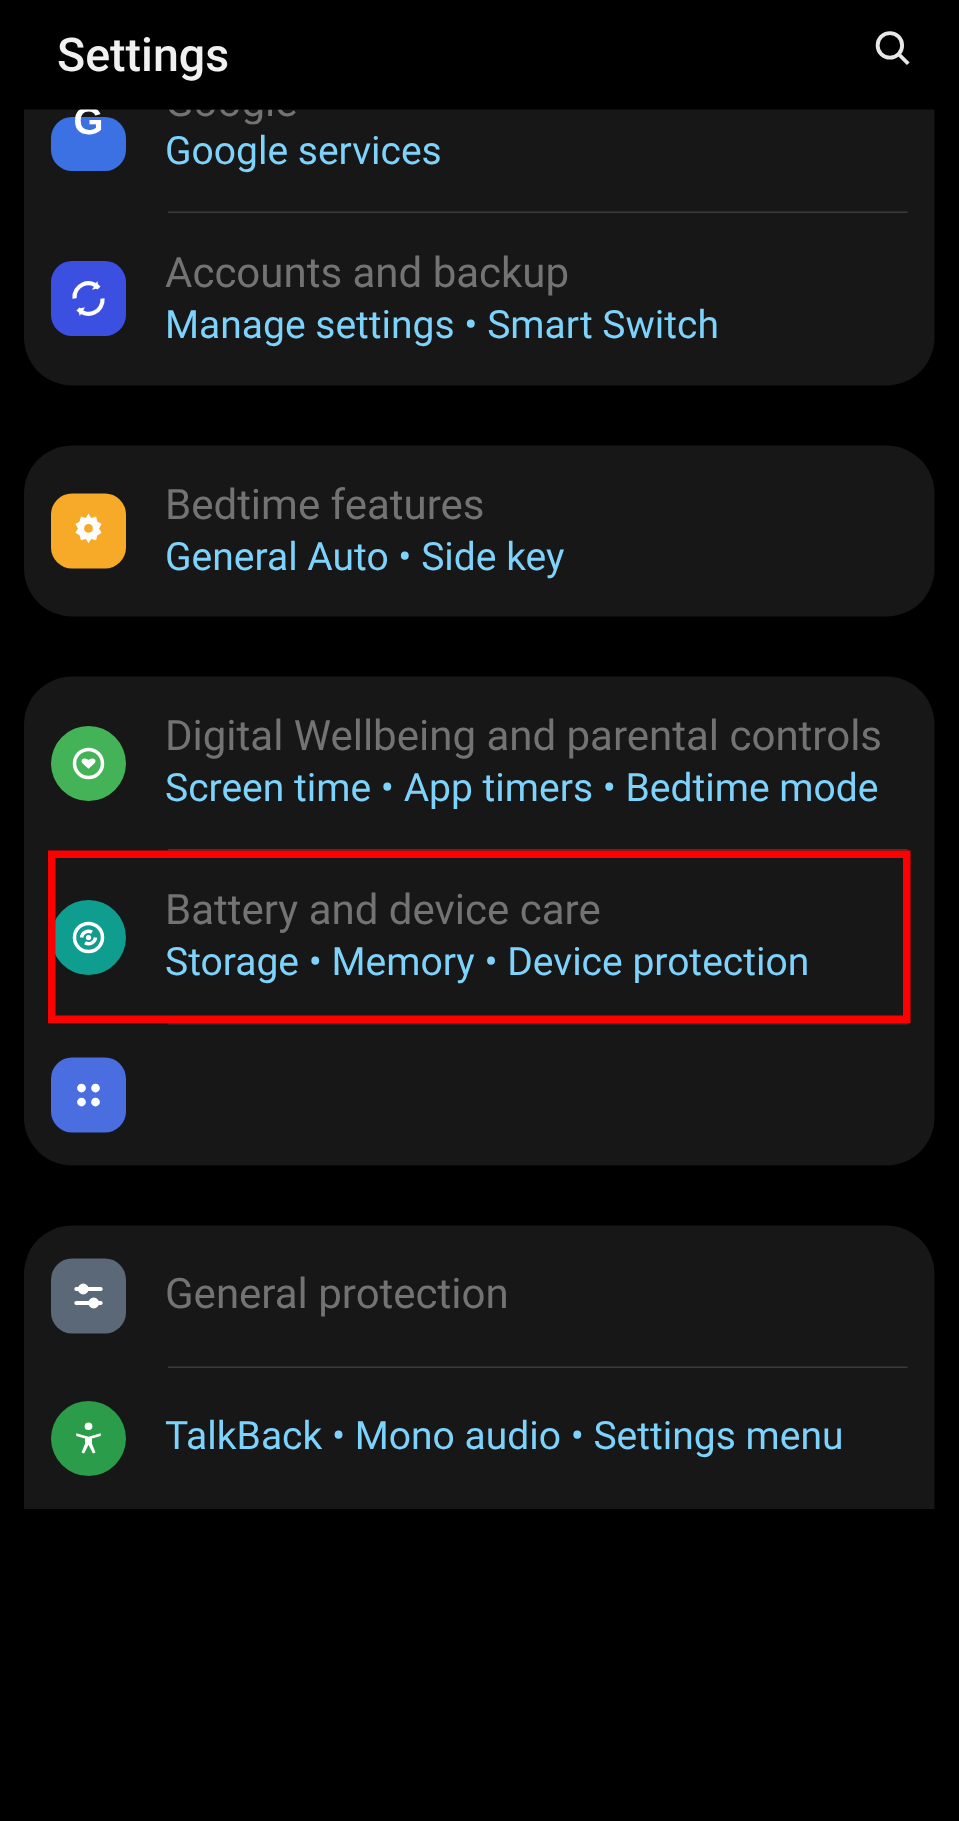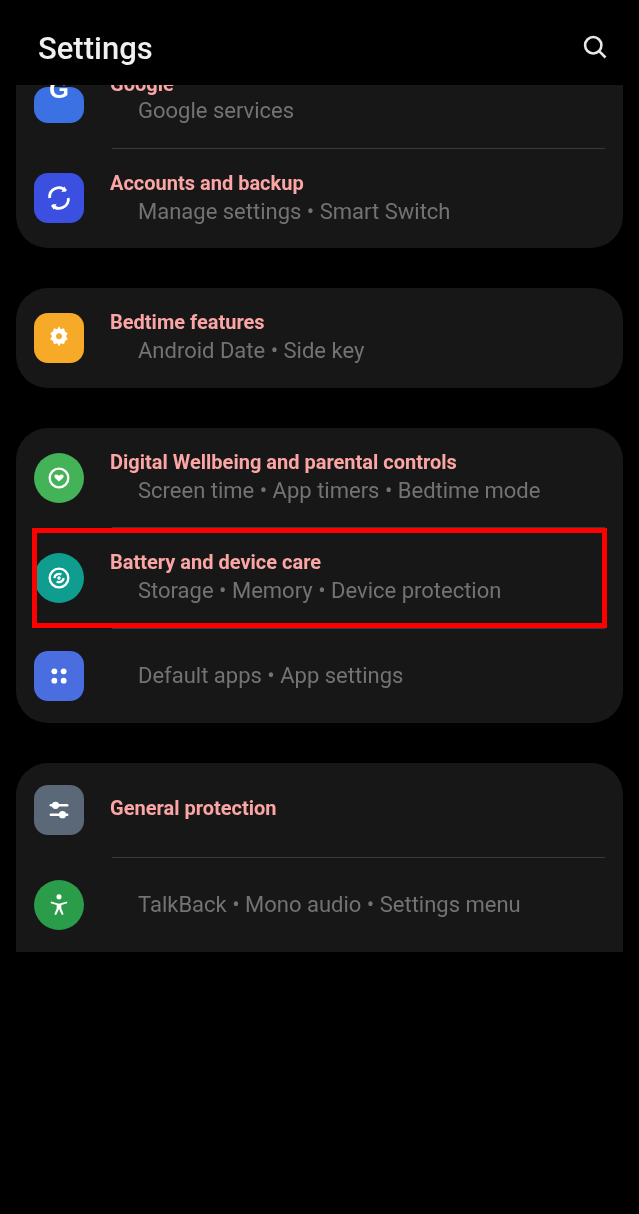--- a/index.html
+++ b/index.html
@@ -8,23 +8,22 @@
     color: #e8e8e8;
     font-family: -apple-system, BlinkMacSystemFont, "Segoe UI", Roboto, sans-serif;
     width: 639px;
     height: 1214px;
     overflow: hidden;
     position: relative;
   }
   .header {
     display: flex;
     justify-content: space-between;
-    align-items: center;
+    align-items: flex-start;
     padding: 18px 30px 18px 38px;
-    margin-top: 12px;
   }
   .header-title {
     font-size: 31px;
     font-weight: 500;
     color: #f0f0f0;
   }
   .search-icon {
     width: 28px;
     height: 28px;
     stroke: #e8e8e8;
@@ -71,42 +70,41 @@
   .icon-google { background: #3b71e3; }
   .icon-accounts { background: #3b4fe0; }
   .icon-advanced { background: #f7a928; }
   .icon-wellbeing { background: #44b358; border-radius: 50%; }
   .icon-battery { background: #0f9d8f; border-radius: 50%; }
   .icon-apps { background: #4a6ee0; }
   .icon-general { background: #5a6878; }
   .icon-access { background: #2a9c4a; border-radius: 50%; }
   .text-wrap { flex: 1; min-width: 0; }
   .item-title {
-    font-size: 20px;
-    color: #fca5a5;
-    font-weight: 700;
+    font-size: 28px;
+    color: #737373;
+    font-weight: 400;
     line-height: 1.25;
     margin-bottom: 2px;
   }
   .item-title.cut {
     overflow: hidden;
     height: 10px;
     position: relative;
   }
   .item-title.cut span {
     position: absolute;
     bottom: -2px;
     left: 0;
   }
   .item-sub {
-    font-size: 22px;
-    color: #737373;
+    font-size: 26px;
+    color: #7dd3fc;
     font-weight: 400;
     line-height: 1.3;
-    margin-left: 28px;
   }
   .highlight-box {
     position: absolute;
     border: 5px solid #ff0000;
     left: 16px;
     right: 16px;
     top: 0;
     bottom: 0;
     pointer-events: none;
     z-index: 10;
@@ -160,21 +158,21 @@
 <div class="card">
   <div class="item">
     <div class="icon-wrap icon-advanced">
       <svg viewBox="0 0 24 24" fill="#ffffff">
         <path d="M12 2l1.5 2.5 2.8-0.8 0.8 2.8L19.5 8 18 10.5l1.5 2.5-2.4 1.5-0.8 2.8-2.8-0.8L12 19l-1.5-2.5-2.8 0.8-0.8-2.8L4.5 13 6 10.5 4.5 8l2.4-1.5 0.8-2.8 2.8 0.8z"></path>
         <circle cx="12" cy="10.5" r="2.5" fill="#f7a928"></circle>
       </svg>
     </div>
     <div class="text-wrap">
       <div class="item-title">Bedtime features</div>
-      <div class="item-sub">Android Date  •  Side key</div>
+      <div class="item-sub">General Auto  •  Side key</div>
     </div>
   </div>
 </div>
 
 <div class="card">
   <div class="item">
     <div class="icon-wrap icon-wellbeing">
       <svg viewBox="0 0 24 24" fill="none" stroke="#ffffff" stroke-width="2">
         <circle cx="12" cy="12" r="8"></circle>
         <path d="M12 15 C10 13 8 12 8 10.5 C8 9 10 8.5 12 10 C14 8.5 16 9 16 10.5 C16 12 14 13 12 15 Z" fill="#ffffff" stroke="none"></path>
@@ -207,21 +205,20 @@
   <div class="item">
     <div class="icon-wrap icon-apps">
       <svg viewBox="0 0 24 24" fill="#ffffff">
         <circle cx="8" cy="8" r="2.5"></circle>
           <circle cx="16" cy="8" r="2.5"></circle>
         <circle cx="8" cy="16" r="2.5"></circle>
           <circle cx="16" cy="16" r="2.5"></circle>
       </svg>
     </div>
     <div class="text-wrap">
-      <div class="item-sub">Default apps  •  App settings</div>
     </div>
   </div>
 </div>
 
 <div class="card" style="margin-bottom:0; border-bottom-left-radius:0; border-bottom-right-radius:0;">
   <div class="item">
     <div class="icon-wrap icon-general">
       <svg viewBox="0 0 24 24" stroke="#ffffff" stroke-width="2.2" fill="none" stroke-linecap="round">
         <line x1="5" y1="8" x2="19" y2="8"></line>
           <circle cx="9" cy="8" r="2" fill="#ffffff"></circle>

